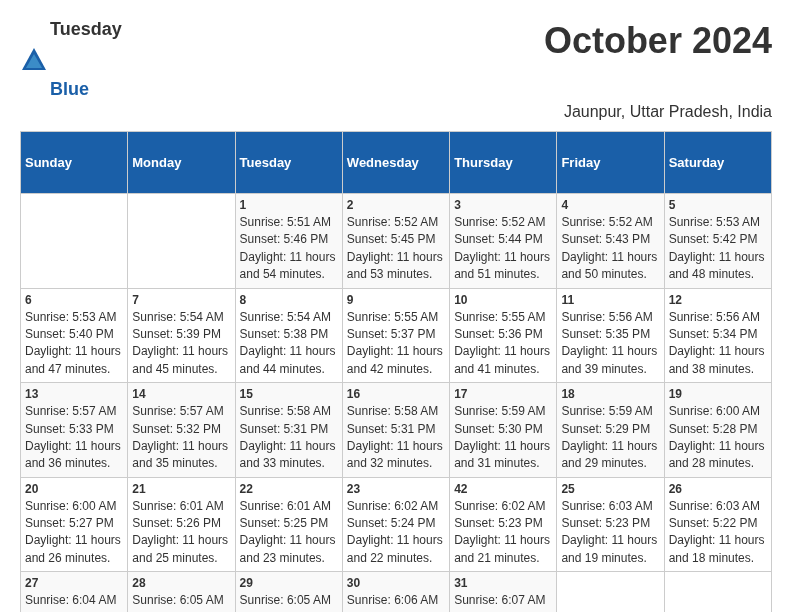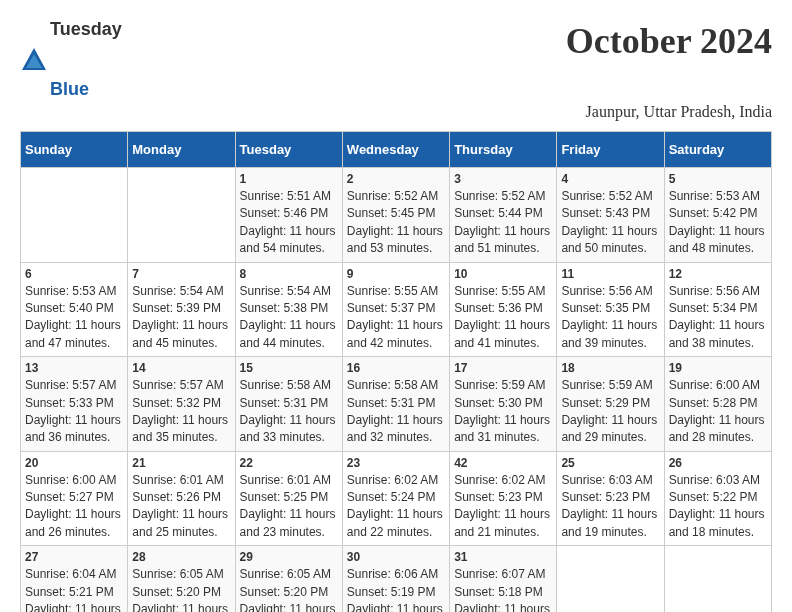--- a/index.html
+++ b/index.html
@@ -36,21 +36,20 @@
       color: #1a5fa8;
       margin-top: 40px;
     }
     .logo-icon {
       width: 28px;
       height: 28px;
       margin-right: 2px;
     }
     .title-area {
       text-align: right;
-      font-family: Liberation Serif, serif;
     }
     .month-title {
       font-size: 36px;
       font-weight: bold;
       color: #333;
     }
     .location {
       font-size: 16px;
       color: #333;
       margin-top: 41px;
@@ -58,21 +57,21 @@
     table {
       width: 100%;
       border-collapse: collapse;
       table-layout: fixed;
     }
     thead tr th {
       background-color: #1a5fa8;
       color: #fff;
       font-size: 13px;
       font-weight: bold;
-      padding: 10px 4px;
+      padding: 23px 4px;
       text-align: left;
       border: 1px solid #ccc;
     }
     tbody tr td {
       vertical-align: top;
       border: 1px solid #ccc;
       padding: 4px;
       height: 90px;
       font-size: 10.5px;
       color: #333;

